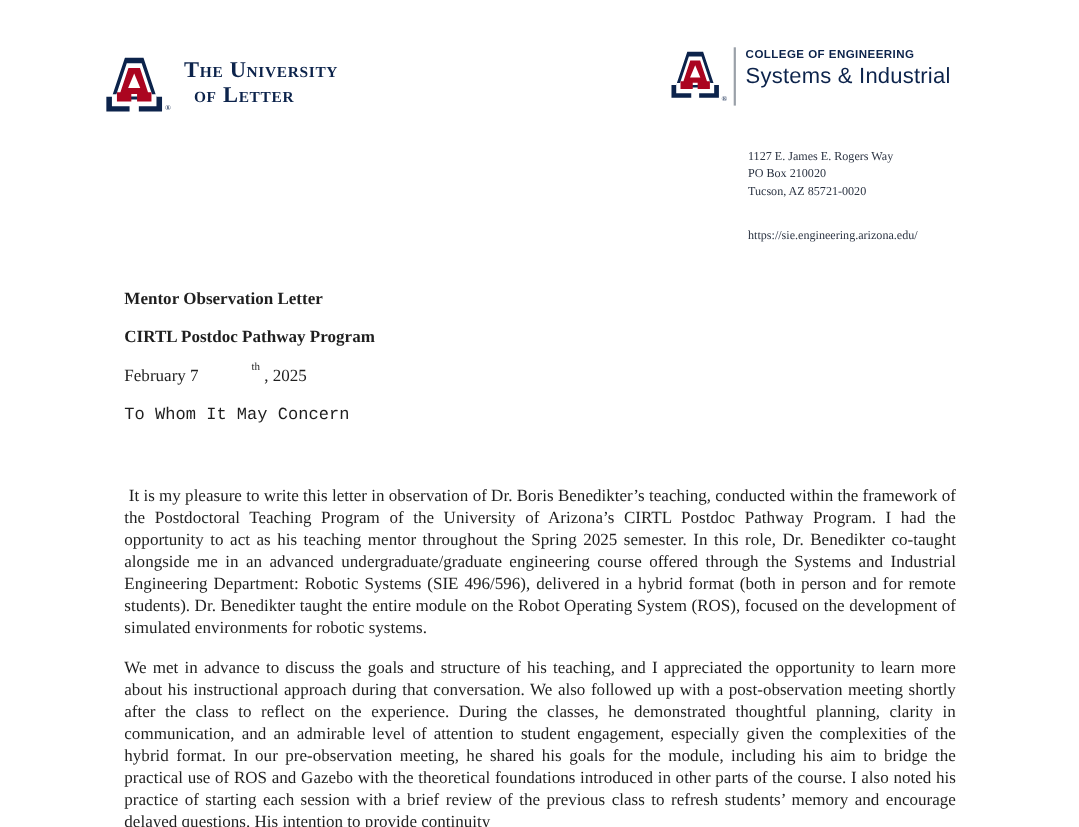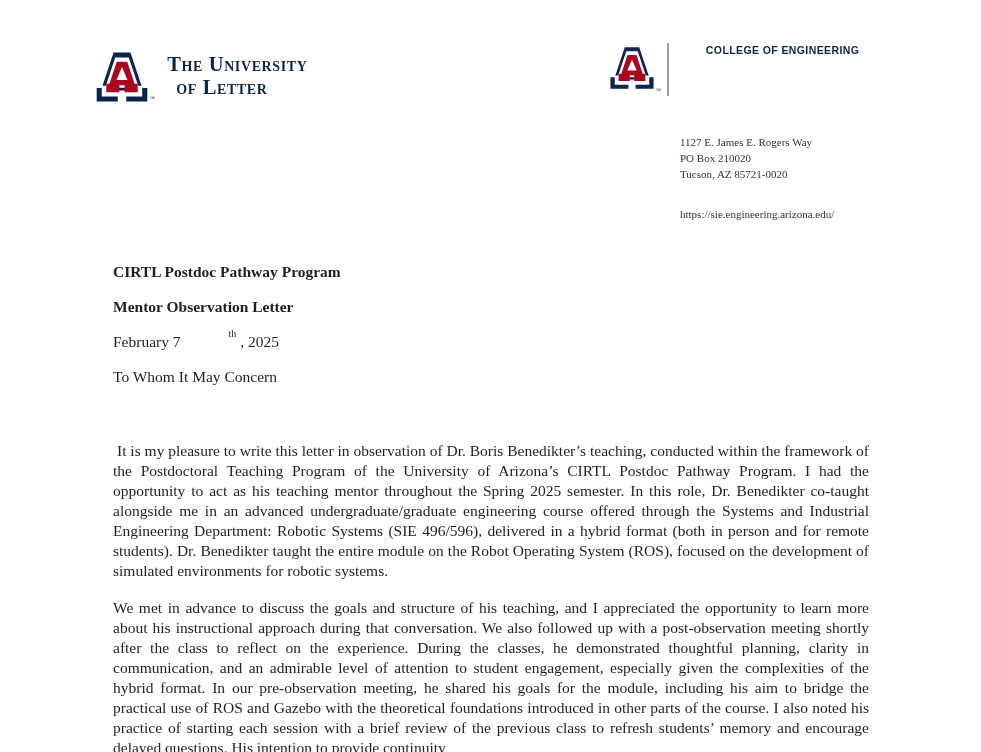--- a/index.html
+++ b/index.html
@@ -16,32 +16,32 @@
   .reg-mark { font-size: 7px; color: #0C234B; align-self: flex-end; margin: 0 0 2px 1px; }
   .ua-wordmark { margin-left: 12px; margin-top: 3px; color: #0C234B;
     font-variant: small-caps; font-weight: 600; font-size: 20.5px; line-height: 22.5px;
     letter-spacing: 0.6px; white-space: nowrap; }
   .ua-wordmark .line2 { padding-left: 9px; }
 
   
   .dept-logo { position: absolute; left: 609px; top: 42px; display: flex; align-items: flex-start; }
   .dept-logo .divider { width: 1.5px; height: 53px; background: #9aa0a8; margin: 1px 9px 0 6px; }
   .dept-text { font-family: "Liberation Sans", sans-serif; color: #0C234B; margin-top: 2px; white-space: nowrap; }
-  .dept-text .college { font-size: 10.5px; font-weight: 700; letter-spacing: 0.4px; line-height: 12px; margin-bottom: 3px; margin-left: 28px; }
+  .dept-text .college { font-size: 10.5px; font-weight: 700; letter-spacing: 0.4px; line-height: 12px; margin-bottom: 3px; }
   .dept-text .dept-line { font-size: 20px; font-weight: 500; letter-spacing: 0.2px; line-height: 21px; }
 
   
   .address { position: absolute; left: 680px; top: 134px; font-size: 11px; line-height: 16px; color: #2b3342; }
   .address .website { margin-top: 24px; }
 
   
   .letter { position: absolute; left: 113px; top: 262px; width: 756px; font-size: 15.5px; line-height: 20px; }
   .letter .hline { font-weight: bold; margin: 0 0 15px 0; }
   .letter .dline { margin: 0 0 15px 0; }
-  .letter .salutation { margin: 0 0 54px 0; }
+  .letter .salutation { margin: 0 0 54px 0; font-family: Liberation Mono, monospace; }
   .letter sup { font-size: 10px; position: relative; top: -4px; line-height: 0; padding-left: 48px; }
   .letter p.body-para { margin: 0; text-align: justify; hyphens: none; }
   .letter p.body-para + p.body-para { margin-top: 17px; }
   .letter p.first { text-indent: 4px; }
 </style>
 </head>
 <body>
 
 <div class="page">
 
@@ -63,32 +63,33 @@
     <svg class="blockA" width="46" height="52" viewBox="0 0 64 64">
       <path d="M22 3 H42 L56 45 H62 V61 H37 V48 H27 V61 H2 V45 H8 Z" fill="#0C234B"></path>
       <path d="M22 3 H42 L56 45 H62 V61 H37 V48 H27 V61 H2 V45 H8 Z" fill="#ffffff" transform="translate(6.4 6.4) scale(0.8)"></path>
       <path d="M22 3 H42 L56 45 H62 V61 H37 V48 H27 V61 H2 V45 H8 Z" fill="#AB0520" transform="translate(12.16 12.16) scale(0.62)"></path>
       <polygon points="32,20 38.5,35.5 25.5,35.5" fill="#ffffff"></polygon>
     </svg>
     <span class="reg-mark">®</span>
     <div class="divider"></div>
     <div class="dept-text">
       <div class="college">COLLEGE OF ENGINEERING</div>
+      <div class="dept-line">Systems &amp; Industrial</div>
     </div>
   </div>
 
   <div class="address">
     <div>1127 E. James E. Rogers Way</div>
     <div>PO Box 210020</div>
     <div>Tucson, AZ 85721-0020</div>
     <div class="website">https://sie.engineering.arizona.edu/</div>
   </div>
 
   <div class="letter">
+    <div class="hline">Mentor Observation Letter</div>
     <div class="hline">CIRTL Postdoc Pathway Program</div>
-    <div class="hline">Mentor Observation Letter</div>
     <div class="dline"><span>February 7</span><sup>th</sup><span> , 2025</span></div>
     <div class="salutation">To Whom It May Concern</div>
     <p class="body-para first">It is my pleasure to write this letter in observation of Dr. Boris Benedikter’s teaching, conducted within the framework of the Postdoctoral Teaching Program of the University of Arizona’s CIRTL Postdoc Pathway Program. I had the opportunity to act as his teaching mentor throughout the Spring 2025 semester. In this role, Dr. Benedikter co-taught alongside me in an advanced undergraduate/graduate engineering course offered through the Systems and Industrial Engineering Department: Robotic Systems (SIE 496/596), delivered in a hybrid format (both in person and for remote students). Dr. Benedikter taught the entire module on the Robot Operating System (ROS), focused on the development of simulated environments for robotic systems.</p>
     <p class="body-para">We met in advance to discuss the goals and structure of his teaching, and I appreciated the opportunity to learn more about his instructional approach during that conversation. We also followed up with a post-observation meeting shortly after the class to reflect on the experience. During the classes, he demonstrated thoughtful planning, clarity in communication, and an admirable level of attention to student engagement, especially given the complexities of the hybrid format. In our pre-observation meeting, he shared his goals for the module, including his aim to bridge the practical use of ROS and Gazebo with the theoretical foundations introduced in other parts of the course. I also noted his practice of starting each session with a brief review of the previous class to refresh students’ memory and encourage delayed questions. His intention to provide continuity</p>
   </div>
 
 </div>
 
 </body></html>

